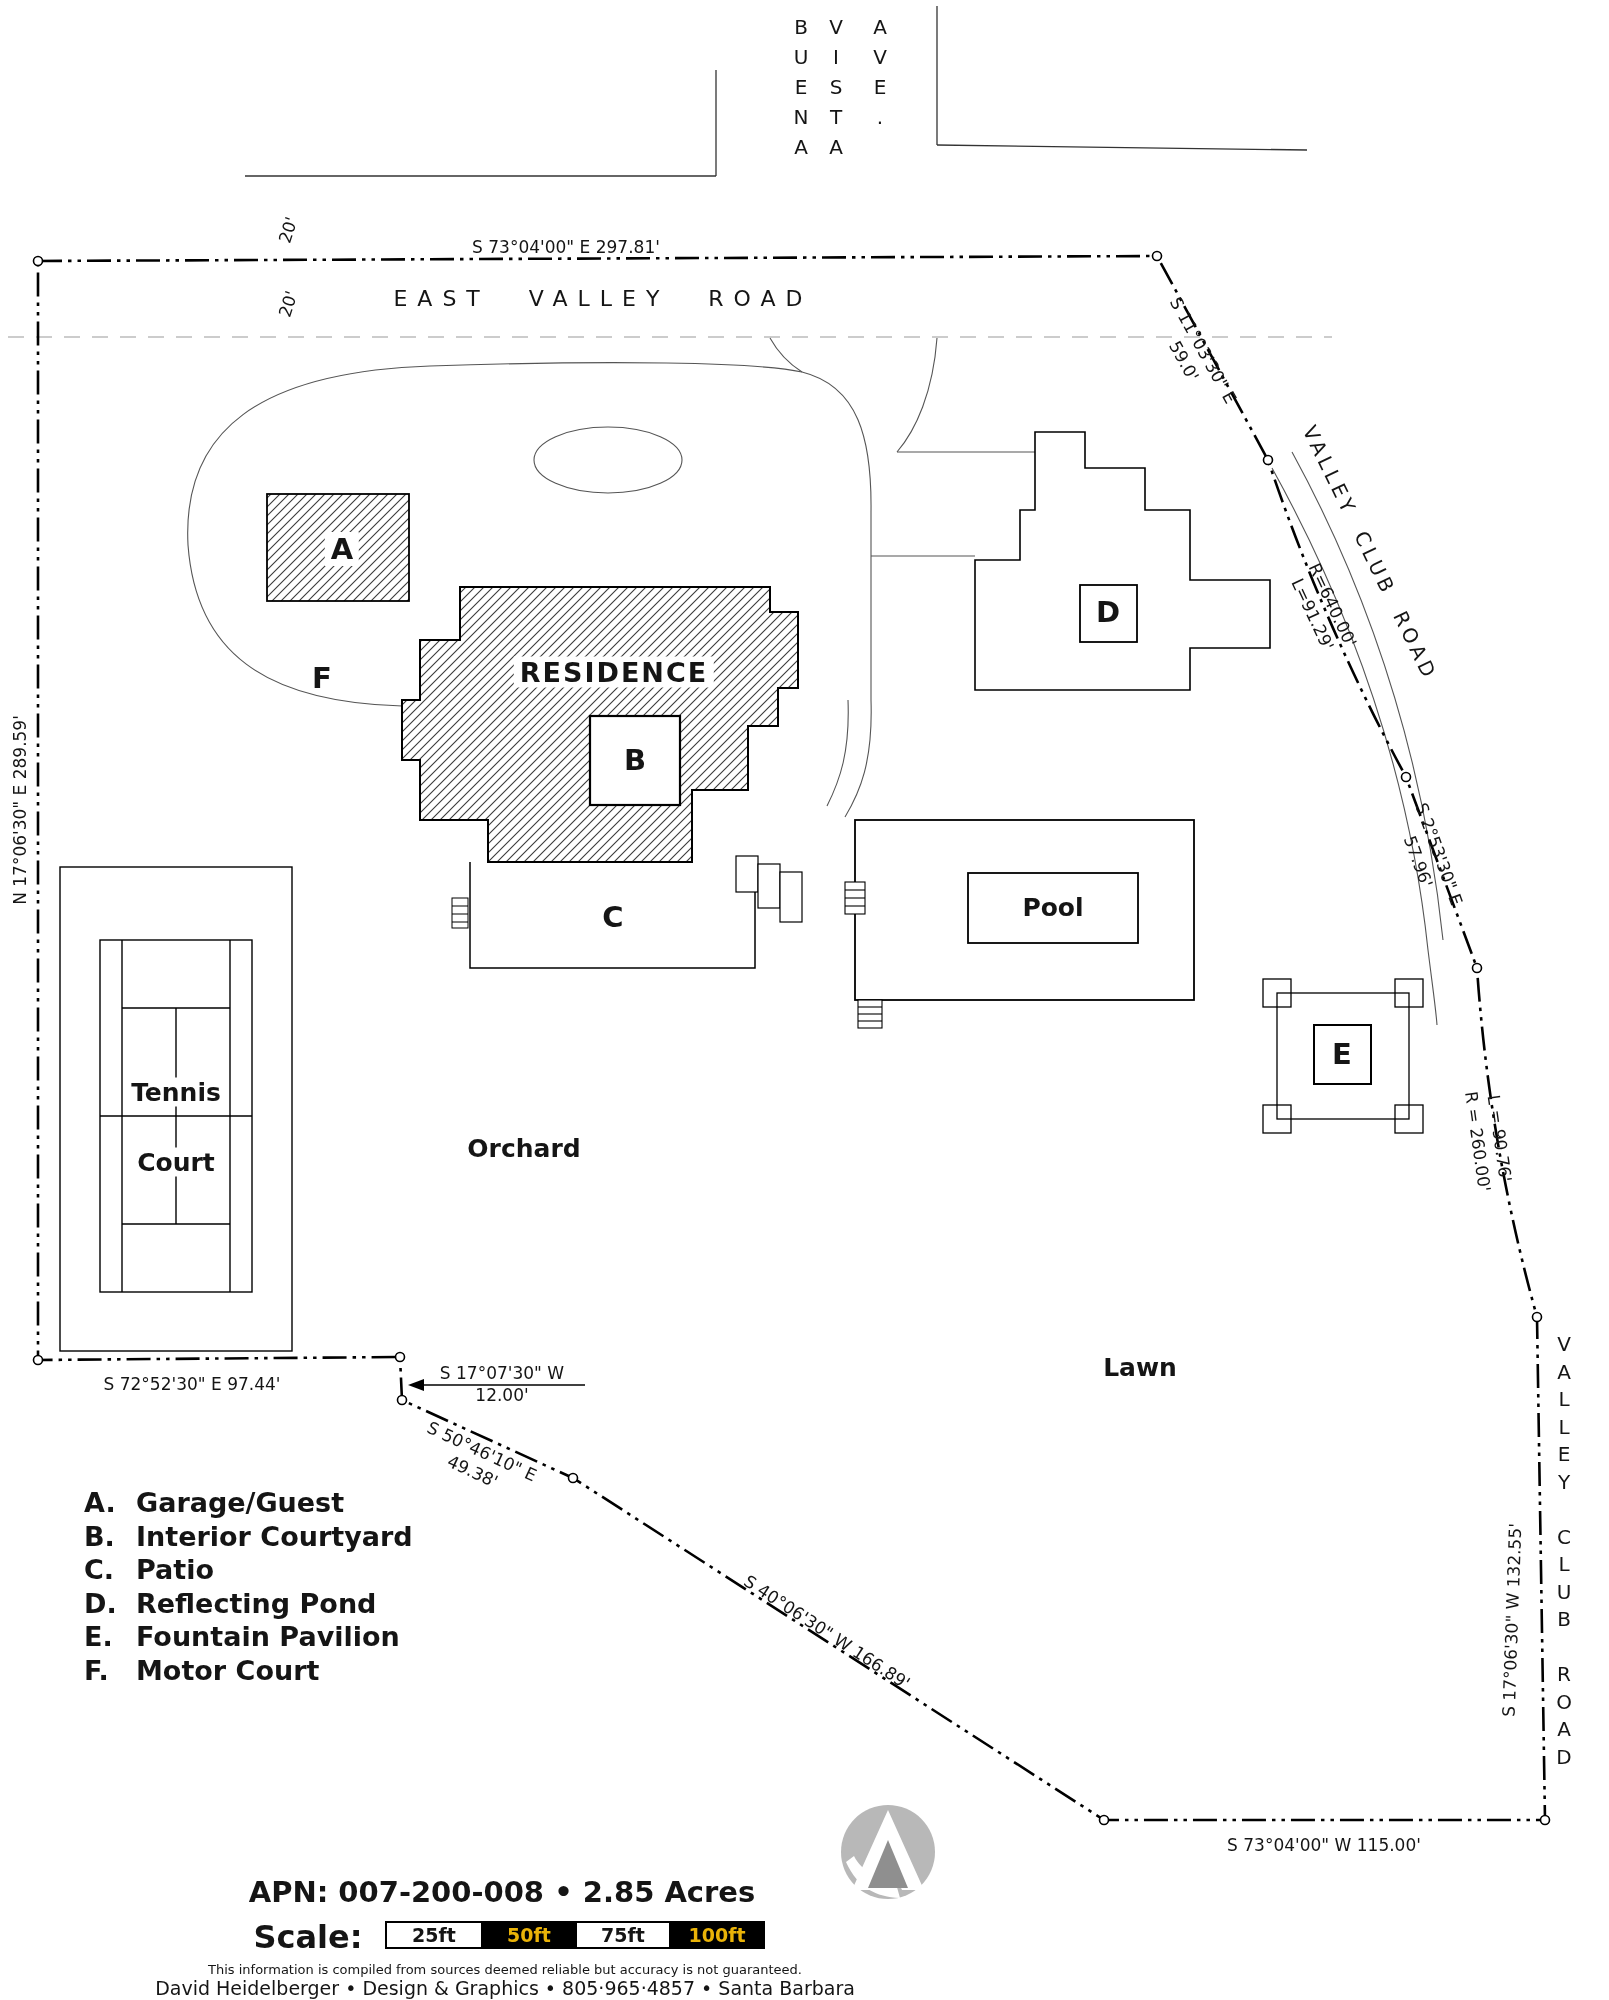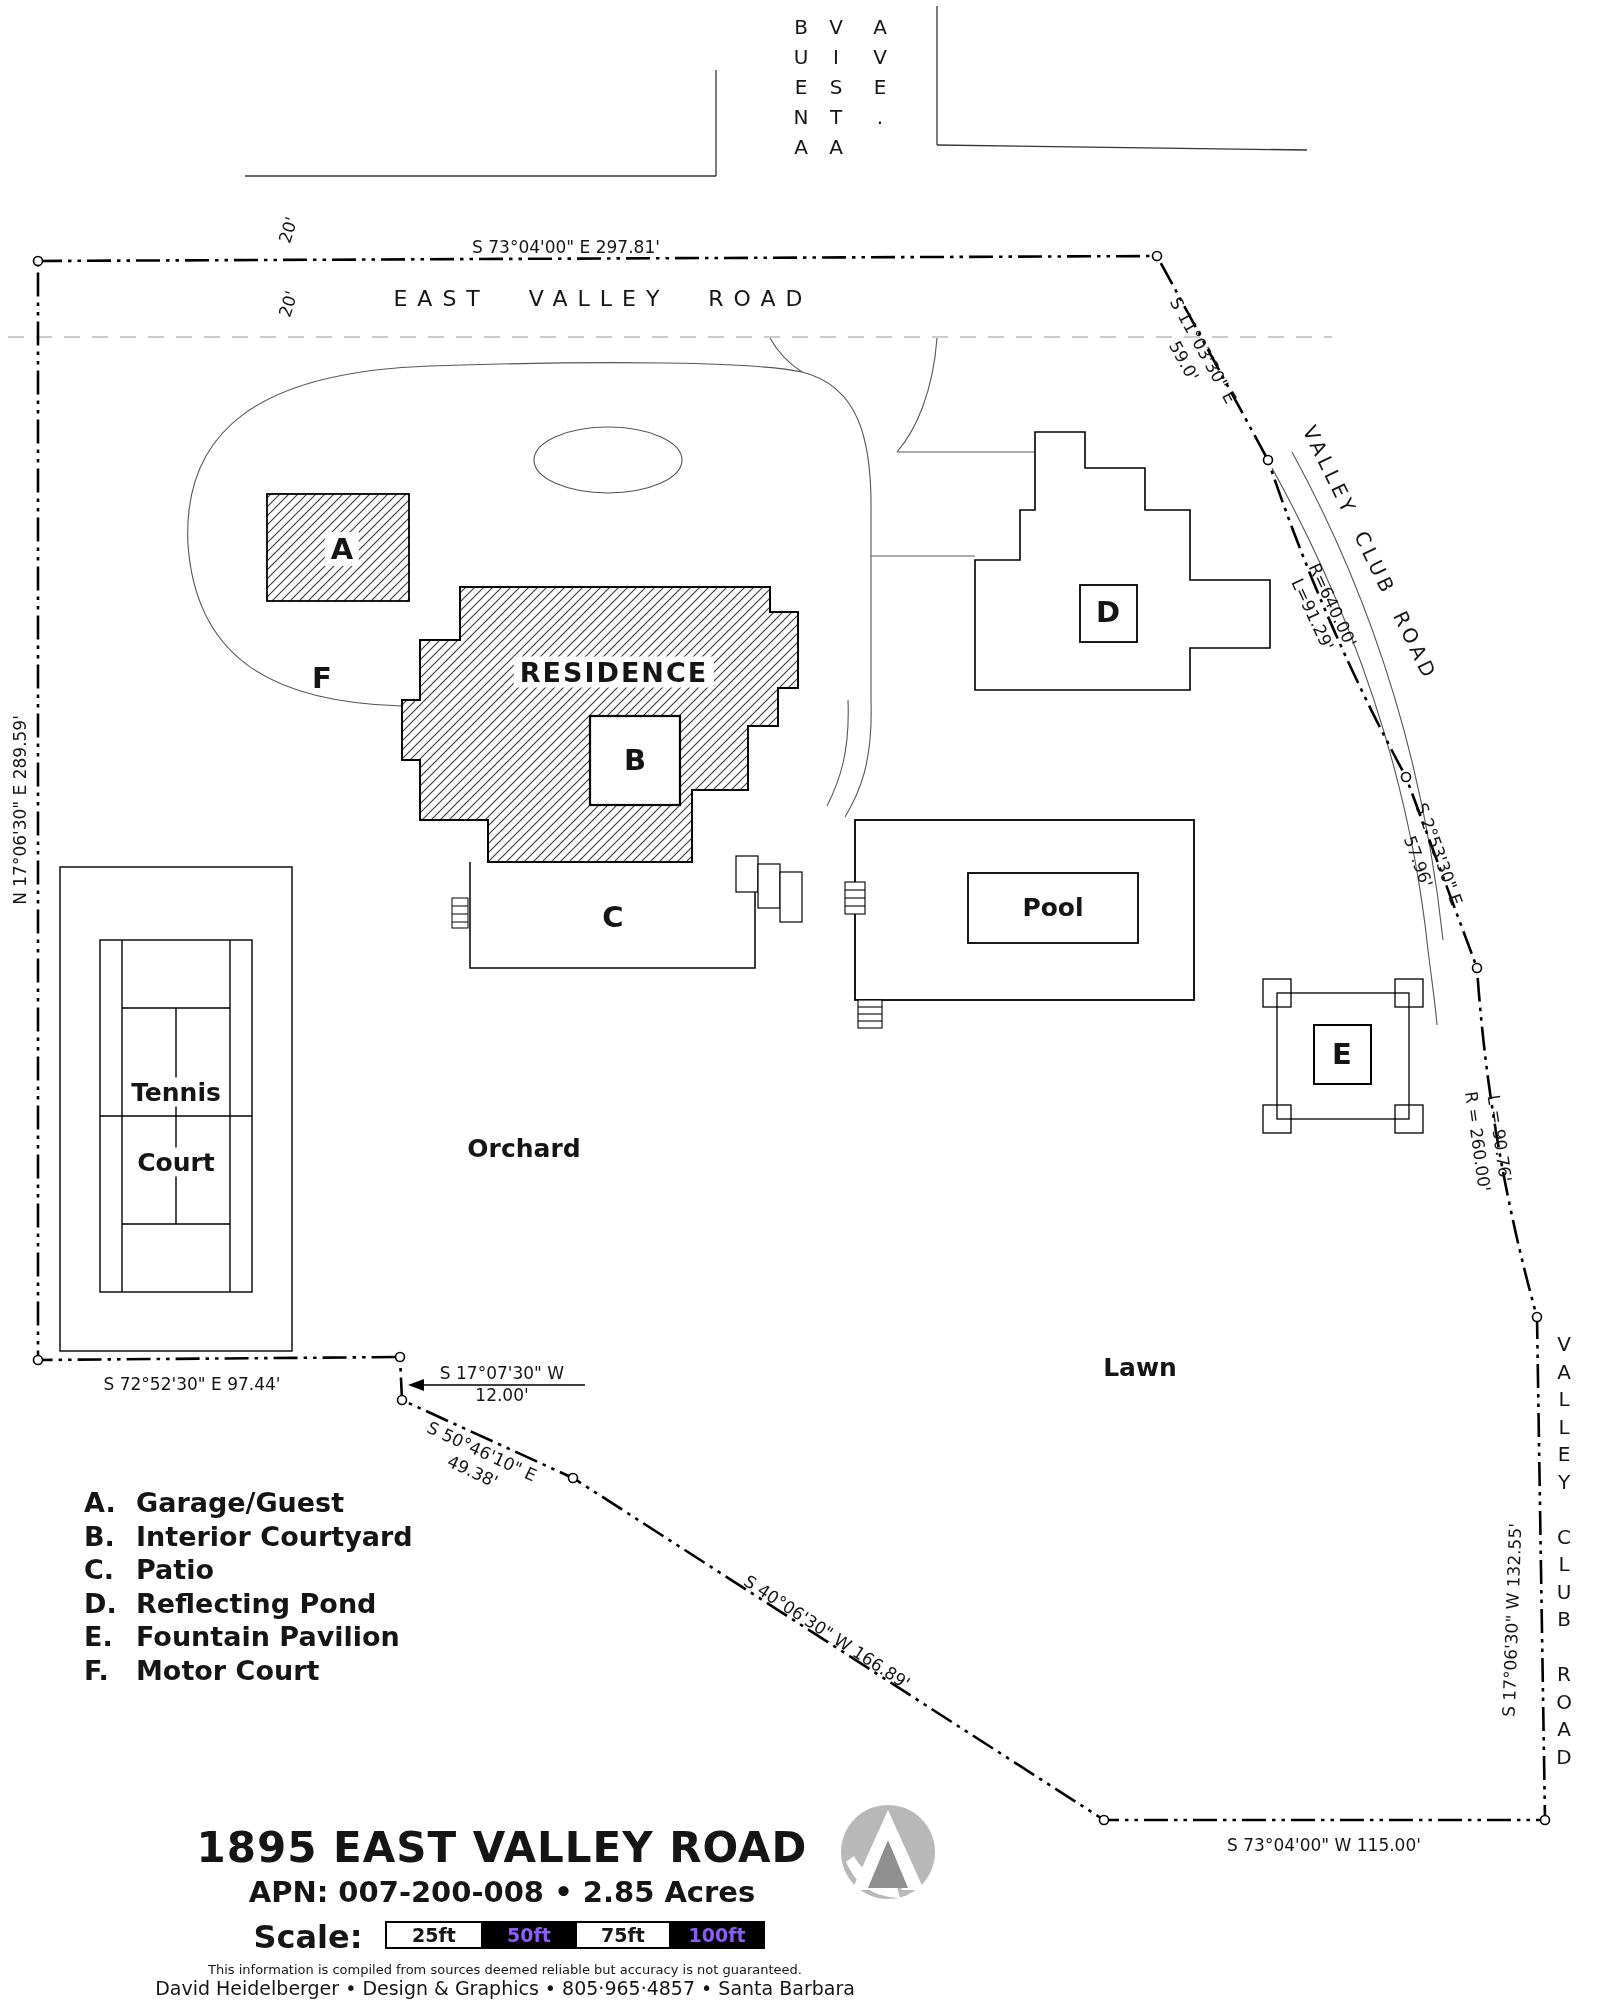--- a/index.html
+++ b/index.html
@@ -21,21 +21,21 @@
   .legend { position:absolute; left:84px; top:1486px; }
   .legend-row { display:flex; gap:16px; font-size:27px; font-weight:bold; line-height:33.5px; }
   .legend-key { width:36px; }
 
   .title { font-size:42px; font-weight:bold; letter-spacing:1px; }
   .apn   { font-size:29px; font-weight:bold; }
   .scale-label { font-size:32px; font-weight:bold; }
   .scalebar { position:absolute; left:385px; top:1921px; display:flex; border:2px solid #000; background:#fff; }
   .scalebar .seg { width:94px; height:24px; display:flex; align-items:center; justify-content:center;
                    font-size:19px; font-weight:bold; background:#fff; }
-  .scalebar .seg.dark { background:#000; color:#8b5cf6; }
+  .scalebar .seg.dark { background:#000; color:#eab308; }
   .scalebar .seg + .seg { border-left:2px solid #000; }
   .disclaimer { font-size:13px; }
   .credit { font-size:19px; }
 </style>
 </head>
 <body>
 
 <div id="plan">
 
   <svg width="1609" height="2000" viewBox="0 0 1609 2000">
@@ -241,21 +241,20 @@
     <div class="legend-row">
       <span class="legend-key">E.</span>
       <span>Fountain Pavilion</span>
     </div>
     <div class="legend-row">
       <span class="legend-key">F.</span>
       <span>Motor Court</span>
     </div>
   </div>
 
-  <div class="lbl title" style="left:502px; top:1847px;">1895 EAST VALLEY ROAD</div>
   <div class="lbl apn" style="left:502px; top:1892px;">APN: 007-200-008  •  2.85 Acres</div>
 
   <div class="lbl scale-label" style="left:308px; top:1937px;">Scale:</div>
   <div class="scalebar">
     <div class="seg">25ft</div>
     <div class="seg dark">50ft</div>
     <div class="seg">75ft</div>
     <div class="seg dark">100ft</div>
   </div>
 

